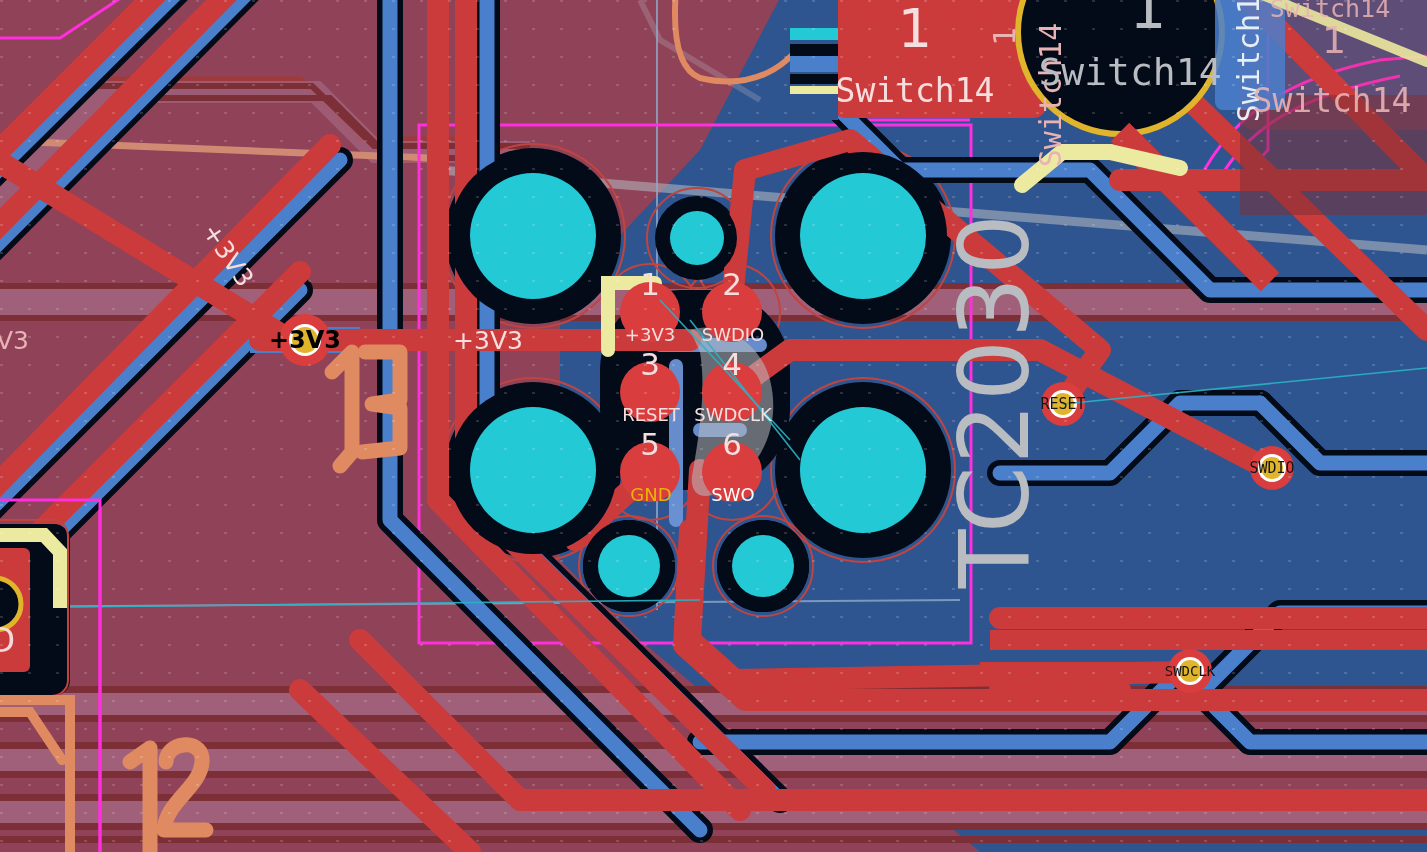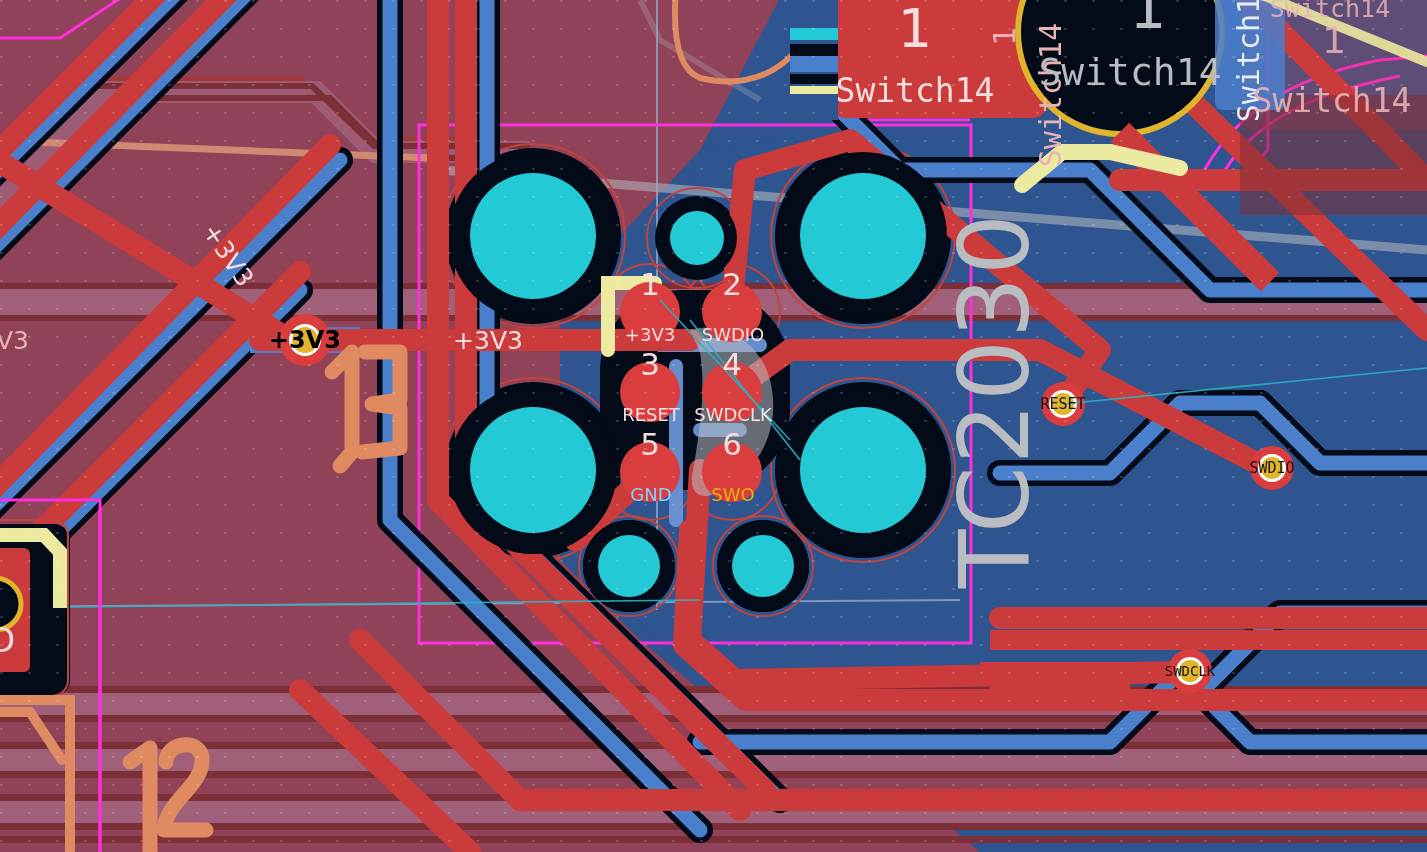--- a/index.html
+++ b/index.html
@@ -357,24 +357,24 @@
   <div class="lbl" style="left:732px;top:284px;transform:translate(-50%,-50%);color:#f6dede;font-size:31px;">2</div>
   <div class="lbl" style="left:733px;top:334px;transform:translate(-50%,-50%);color:#f6dede;font-size:18px;">SWDIO</div>
 
   <div class="lbl" style="left:650px;top:364px;transform:translate(-50%,-50%);color:#f6dede;font-size:31px;">3</div>
   <div class="lbl" style="left:651px;top:414px;transform:translate(-50%,-50%);color:#f6dede;font-size:18px;">RESET</div>
 
   <div class="lbl" style="left:732px;top:364px;transform:translate(-50%,-50%);color:#f6dede;font-size:31px;">4</div>
   <div class="lbl" style="left:733px;top:414px;transform:translate(-50%,-50%);color:#f6dede;font-size:18px;">SWDCLK</div>
 
   <div class="lbl" style="left:650px;top:444px;transform:translate(-50%,-50%);color:#f6dede;font-size:31px;">5</div>
-  <div class="lbl" style="left:651px;top:494px;transform:translate(-50%,-50%);color:#7dd3fc;font-size:18px;">GND</div>
+  <div class="lbl" style="left:651px;top:494px;transform:translate(-50%,-50%);color:#eab308;font-size:18px;">GND</div>
 
   <div class="lbl" style="left:732px;top:444px;transform:translate(-50%,-50%);color:#f6dede;font-size:31px;">6</div>
-  <div class="lbl" style="left:733px;top:494px;transform:translate(-50%,-50%);color:#eab308;font-size:18px;">SWO</div>
+  <div class="lbl" style="left:733px;top:494px;transform:translate(-50%,-50%);color:#ffffff;font-size:18px;">SWO</div>
 
   <div class="lbl" style="left:995px;top:400px;transform:translate(-50%,-50%) rotate(-90deg);color:#b9bcc1;font-size:96px;letter-spacing:2px;font-family:'DejaVu Sans',sans-serif;">TC2030</div>
 
   <div class="lbl" style="left:305px;top:340px;transform:translate(-50%,-50%);color:#000000;font-size:24px;font-weight:bold;font-family:'DejaVu Sans',sans-serif;">+3V3</div>
   <div class="lbl" style="left:1063px;top:404px;transform:translate(-50%,-50%);color:#151515;font-size:15px;font-family:'DejaVu Sans Mono',monospace;">RESET</div>
   <div class="lbl" style="left:1272px;top:468px;transform:translate(-50%,-50%);color:#151515;font-size:15px;font-family:'DejaVu Sans Mono',monospace;">SWDIO</div>
   <div class="lbl" style="left:1190px;top:671px;transform:translate(-50%,-50%);color:#151515;font-size:14px;font-family:'DejaVu Sans Mono',monospace;">SWDCLK</div>
 
   <div class="lbl" style="left:488px;top:340px;transform:translate(-50%,-50%);color:#f6dede;font-size:25px;">+3V3</div>
   <div class="lbl" style="left:228px;top:255px;transform:translate(-50%,-50%) rotate(56deg);color:#f6dede;font-size:25px;">+3V3</div>

